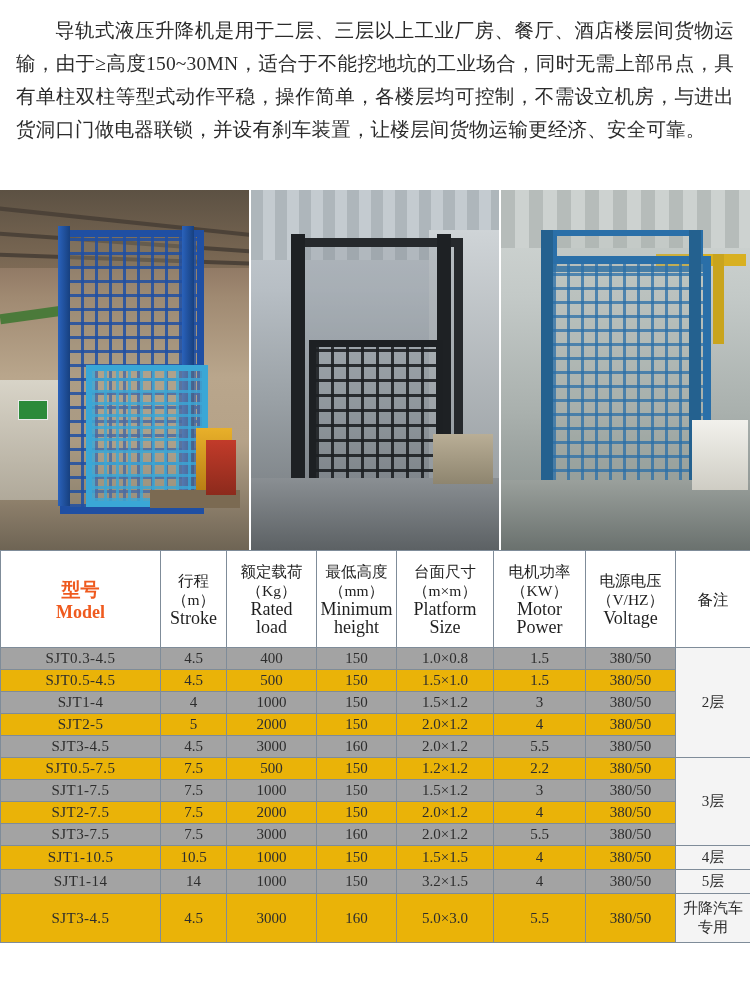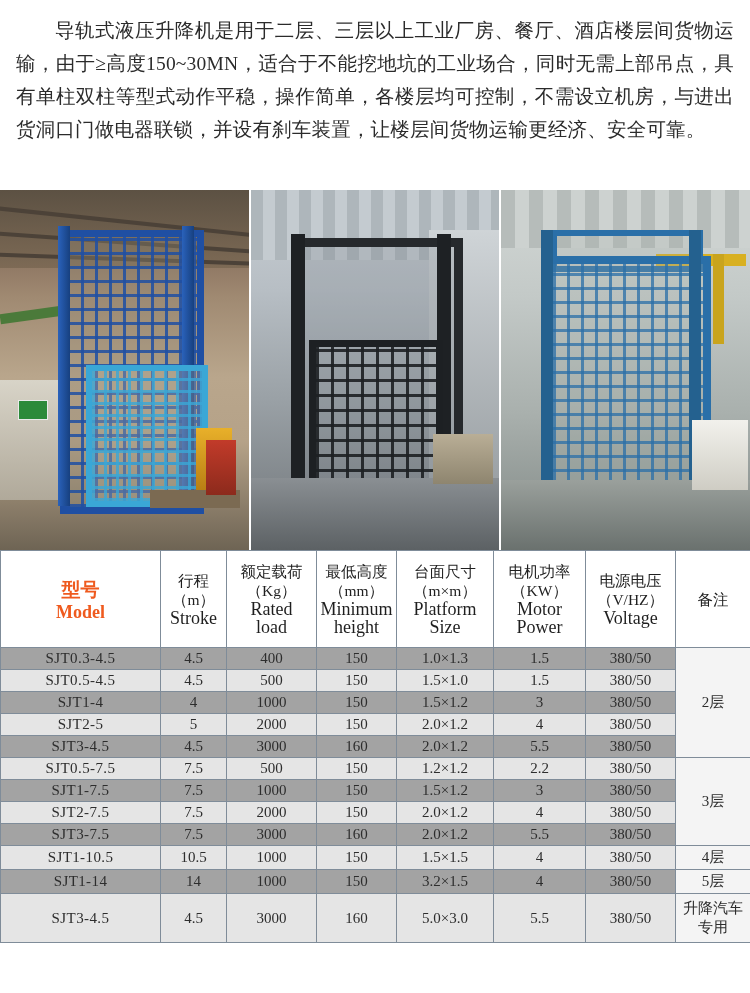--- a/index.html
+++ b/index.html
@@ -216,21 +216,21 @@
     line-height: 26px;
     font-weight: bold;
   }
   table.spec thead th .en {
     display: block;
     font-family: "Liberation Serif", serif;
     font-size: 18px;
     line-height: 18px;
   }
   .rowA { background: #a3a3a3; }
-  .rowB { background: #e5e5e5; }
+  .rowB { background: #eab308; }
   td.model {
     color: #ef5a1e;
     font-size: 16px;
     letter-spacing: .4px;
   }
   td.note {
     background: #f4f4f4;
     font-size: 16px;
   }
   td.big {
@@ -356,21 +356,21 @@
           <th>备注</th>
         </tr>
       </thead>
       <tbody>
 
         <tr class="rowA">
           <td class="model">SJT0.3-4.5</td>
           <td>4.5</td>
           <td>400</td>
           <td>150</td>
-          <td>1.0×1.3</td>
+          <td>1.0×0.8</td>
           <td>1.5</td>
           <td>380/50</td>
           <td class="note" rowspan="5">2层</td>
         </tr>
 
         <tr class="rowB">
           <td class="model">SJT0.5-4.5</td>
           <td>4.5</td>
           <td>500</td>
           <td>150</td>

